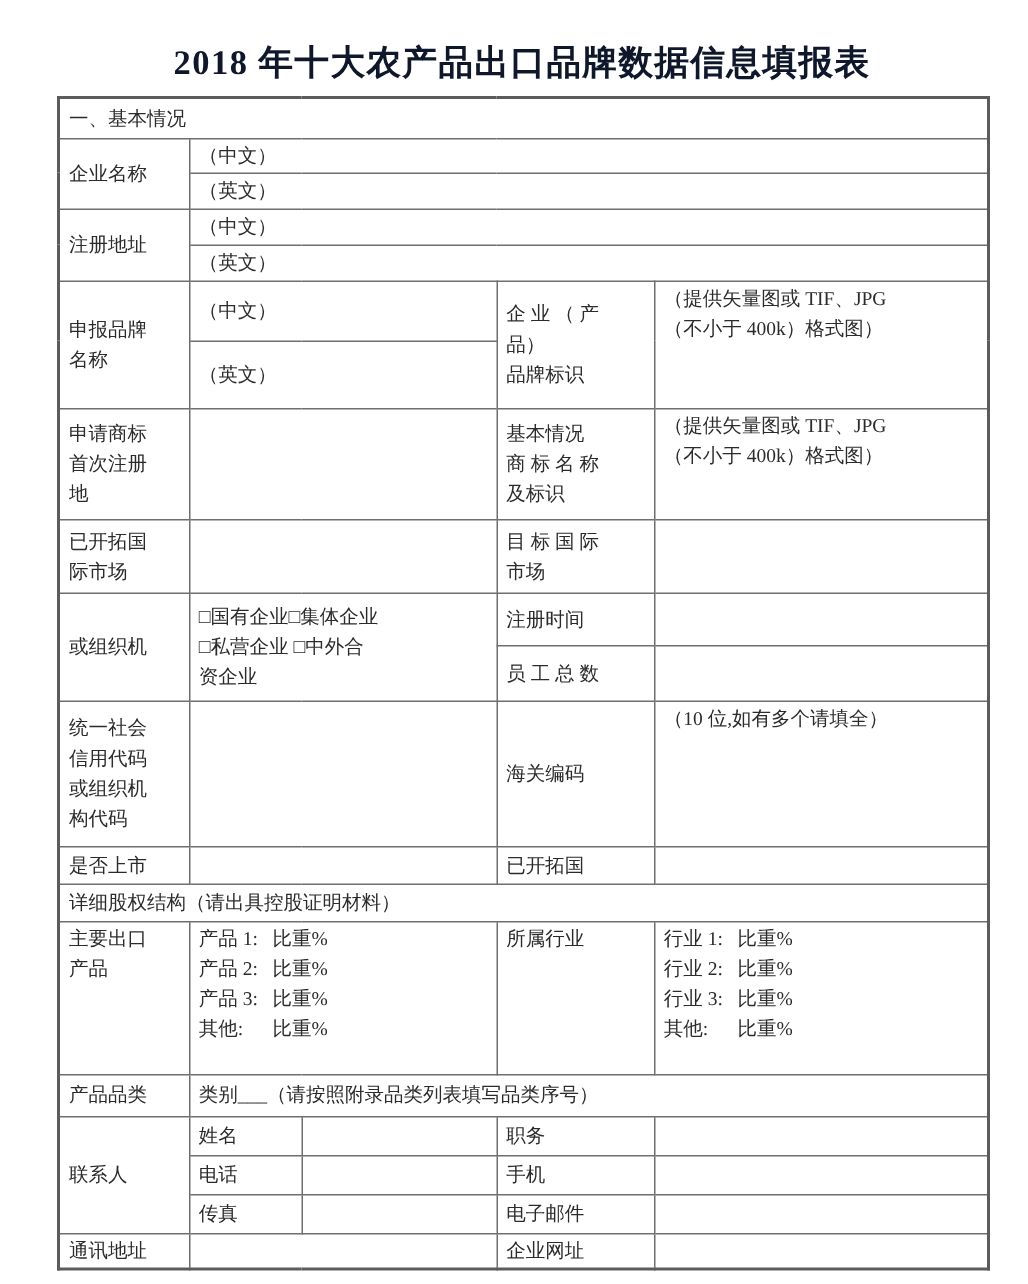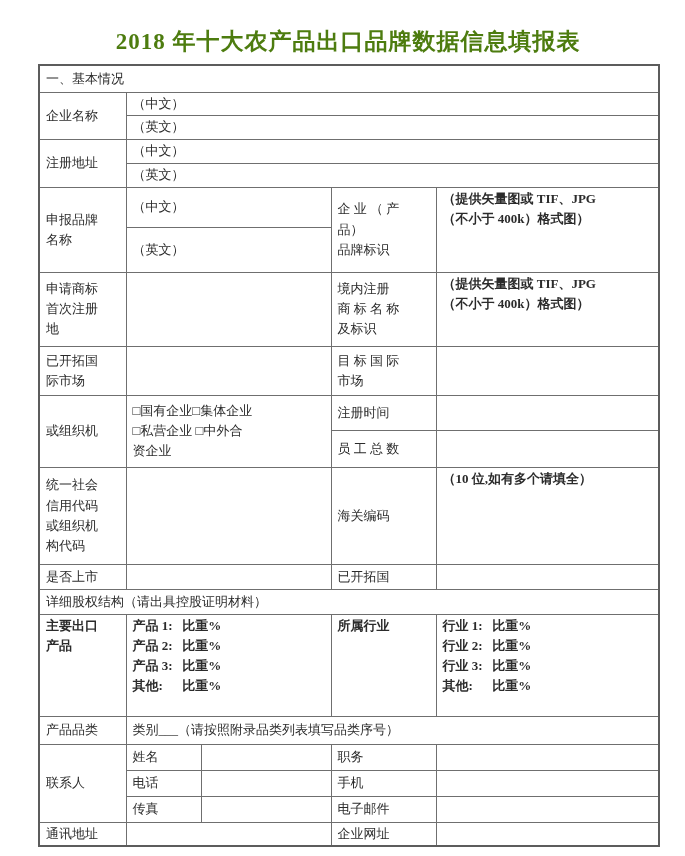--- a/index.html
+++ b/index.html
@@ -6,42 +6,42 @@
   body {
     width:685px; height:856px;
     background:#ffffff;
     font-family:"Liberation Serif","DejaVu Serif",serif;
     color:#2b2b2b;
   }
   .title {
     width:620px; margin:0 0 7px 38px;
     padding-top:27px;
     text-align:center;
-    font-size:23px; font-weight:bold; color:#4d7c0f;
+    font-size:23px; font-weight:bold; color:#0f172a;
     letter-spacing:1px;
     line-height:30px;
     white-space:nowrap;
   }
   table.form {
     border-collapse:collapse;
     table-layout:fixed;
     width:620px;
     margin-left:38px;
     border:2px solid #5c5c5c;
   }
   td {
     border:1px solid #6f6f6f;
     font-size:13px;
     line-height:1.55;
     padding:1px 6px;
     overflow:hidden;
     vertical-align:middle;
   }
   .ml { white-space:pre-wrap; }
-  .vtop { vertical-align:top;font-weight:bold; }
+  .vtop { vertical-align:top; }
   .hint { letter-spacing:0; }
 </style>
 </head>
 <body>
 
 <div class="title">2018 年十大农产品出口品牌数据信息填报表</div>
 
 <table class="form">
   <colgroup>
     <col style="width:87px">
@@ -84,21 +84,21 @@
   </tr>
   <tr style="height:45px">
     <td colspan="2">（英文）</td>
   </tr>
 
   <tr style="height:74px">
     <td class="ml">申请商标
 首次注册
 地</td>
     <td colspan="2"></td>
-    <td class="ml">境内注册
+    <td class="ml">基本情况
 商 标 名 称
 及标识</td>
     <td class="ml vtop hint">（提供矢量图或 TIF、JPG
 （不小于 400k）格式图）</td>
   </tr>
 
   <tr style="height:49px">
     <td class="ml">已开拓国
 际市场</td>
     <td colspan="2"></td>

